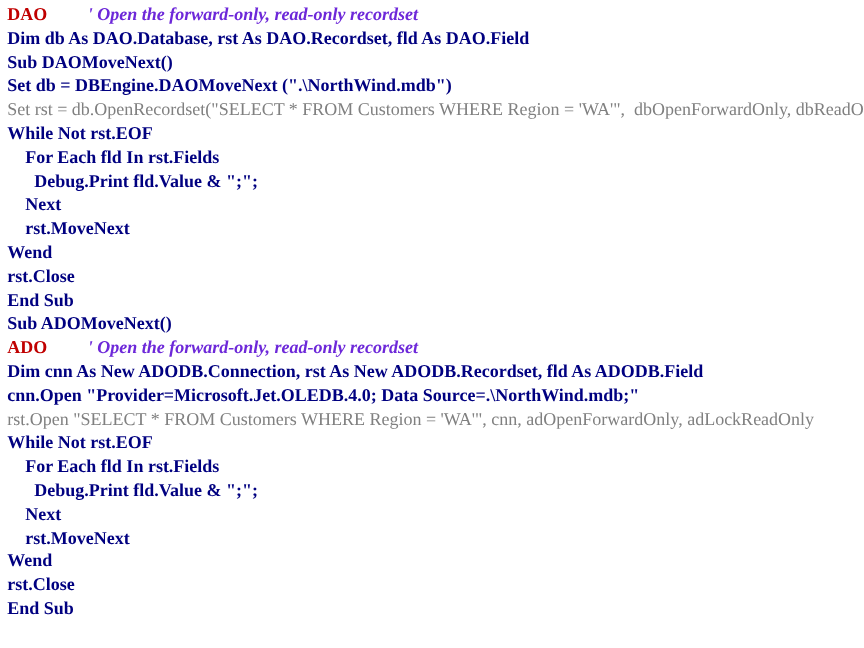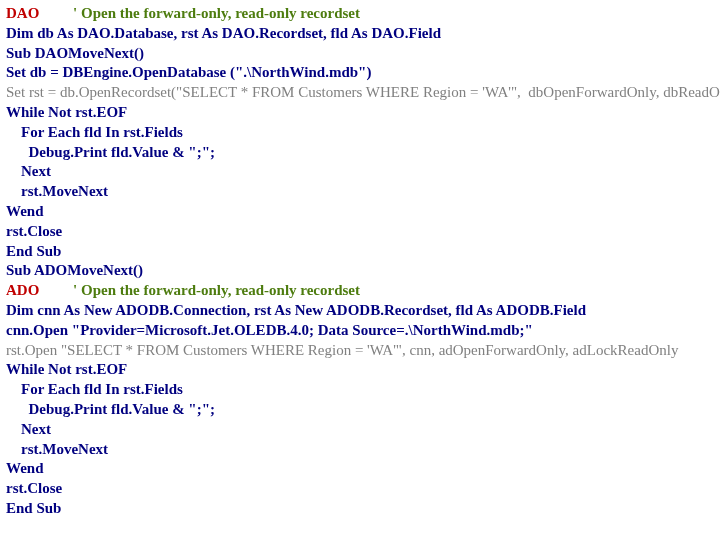--- a/index.html
+++ b/index.html
@@ -8,32 +8,32 @@
       font-family: "Times New Roman", Times, serif;
       font-size: 15px;
       line-height: 1.32;
       background: #fff;
       color: #000;
       width: 720px;
       box-sizing: border-box;
     }
     .line { white-space: pre; }
     .red { color: #c00000; font-weight: bold; text-align: right; }
-    .green { color: #4d7c0f; font-weight: bold; }
+    .green { color: #6d28d9; font-weight: bold; font-style: italic; }
     .navy { color: #000080; font-weight: bold; }
     .gray { color: #808080; }
   </style>
 </head>
 <body>
 
 <div id="code-container">
     <div class="line"><span class="red">DAO</span><span class="green">         ' Open the forward-only, read-only recordset</span></div>
     <div class="line"><span class="navy">Dim db As DAO.Database, rst As DAO.Recordset, fld As DAO.Field</span></div>
     <div class="line"><span class="navy">Sub DAOMoveNext()</span></div>
-    <div class="line"><span class="navy">Set db = DBEngine.OpenDatabase (".\NorthWind.mdb")</span></div>
+    <div class="line"><span class="navy">Set db = DBEngine.DAOMoveNext (".\NorthWind.mdb")</span></div>
     <div class="line"><span class="gray">Set rst = db.OpenRecordset("SELECT * FROM Customers WHERE Region = 'WA'",  dbOpenForwardOnly, dbReadOnly)</span></div>
     <div class="line"><span class="navy">While Not rst.EOF</span></div>
     <div class="line"><span class="navy">    For Each fld In rst.Fields</span></div>
     <div class="line"><span class="navy">      Debug.Print fld.Value &amp; ";";</span></div>
     <div class="line"><span class="navy">    Next</span></div>
     <div class="line"><span class="navy">    rst.MoveNext</span></div>
     <div class="line"><span class="navy">Wend</span></div>
     <div class="line"><span class="navy">rst.Close</span></div>
     <div class="line"><span class="navy">End Sub</span></div>
     <div class="line"><span class="navy">Sub ADOMoveNext()</span></div>

